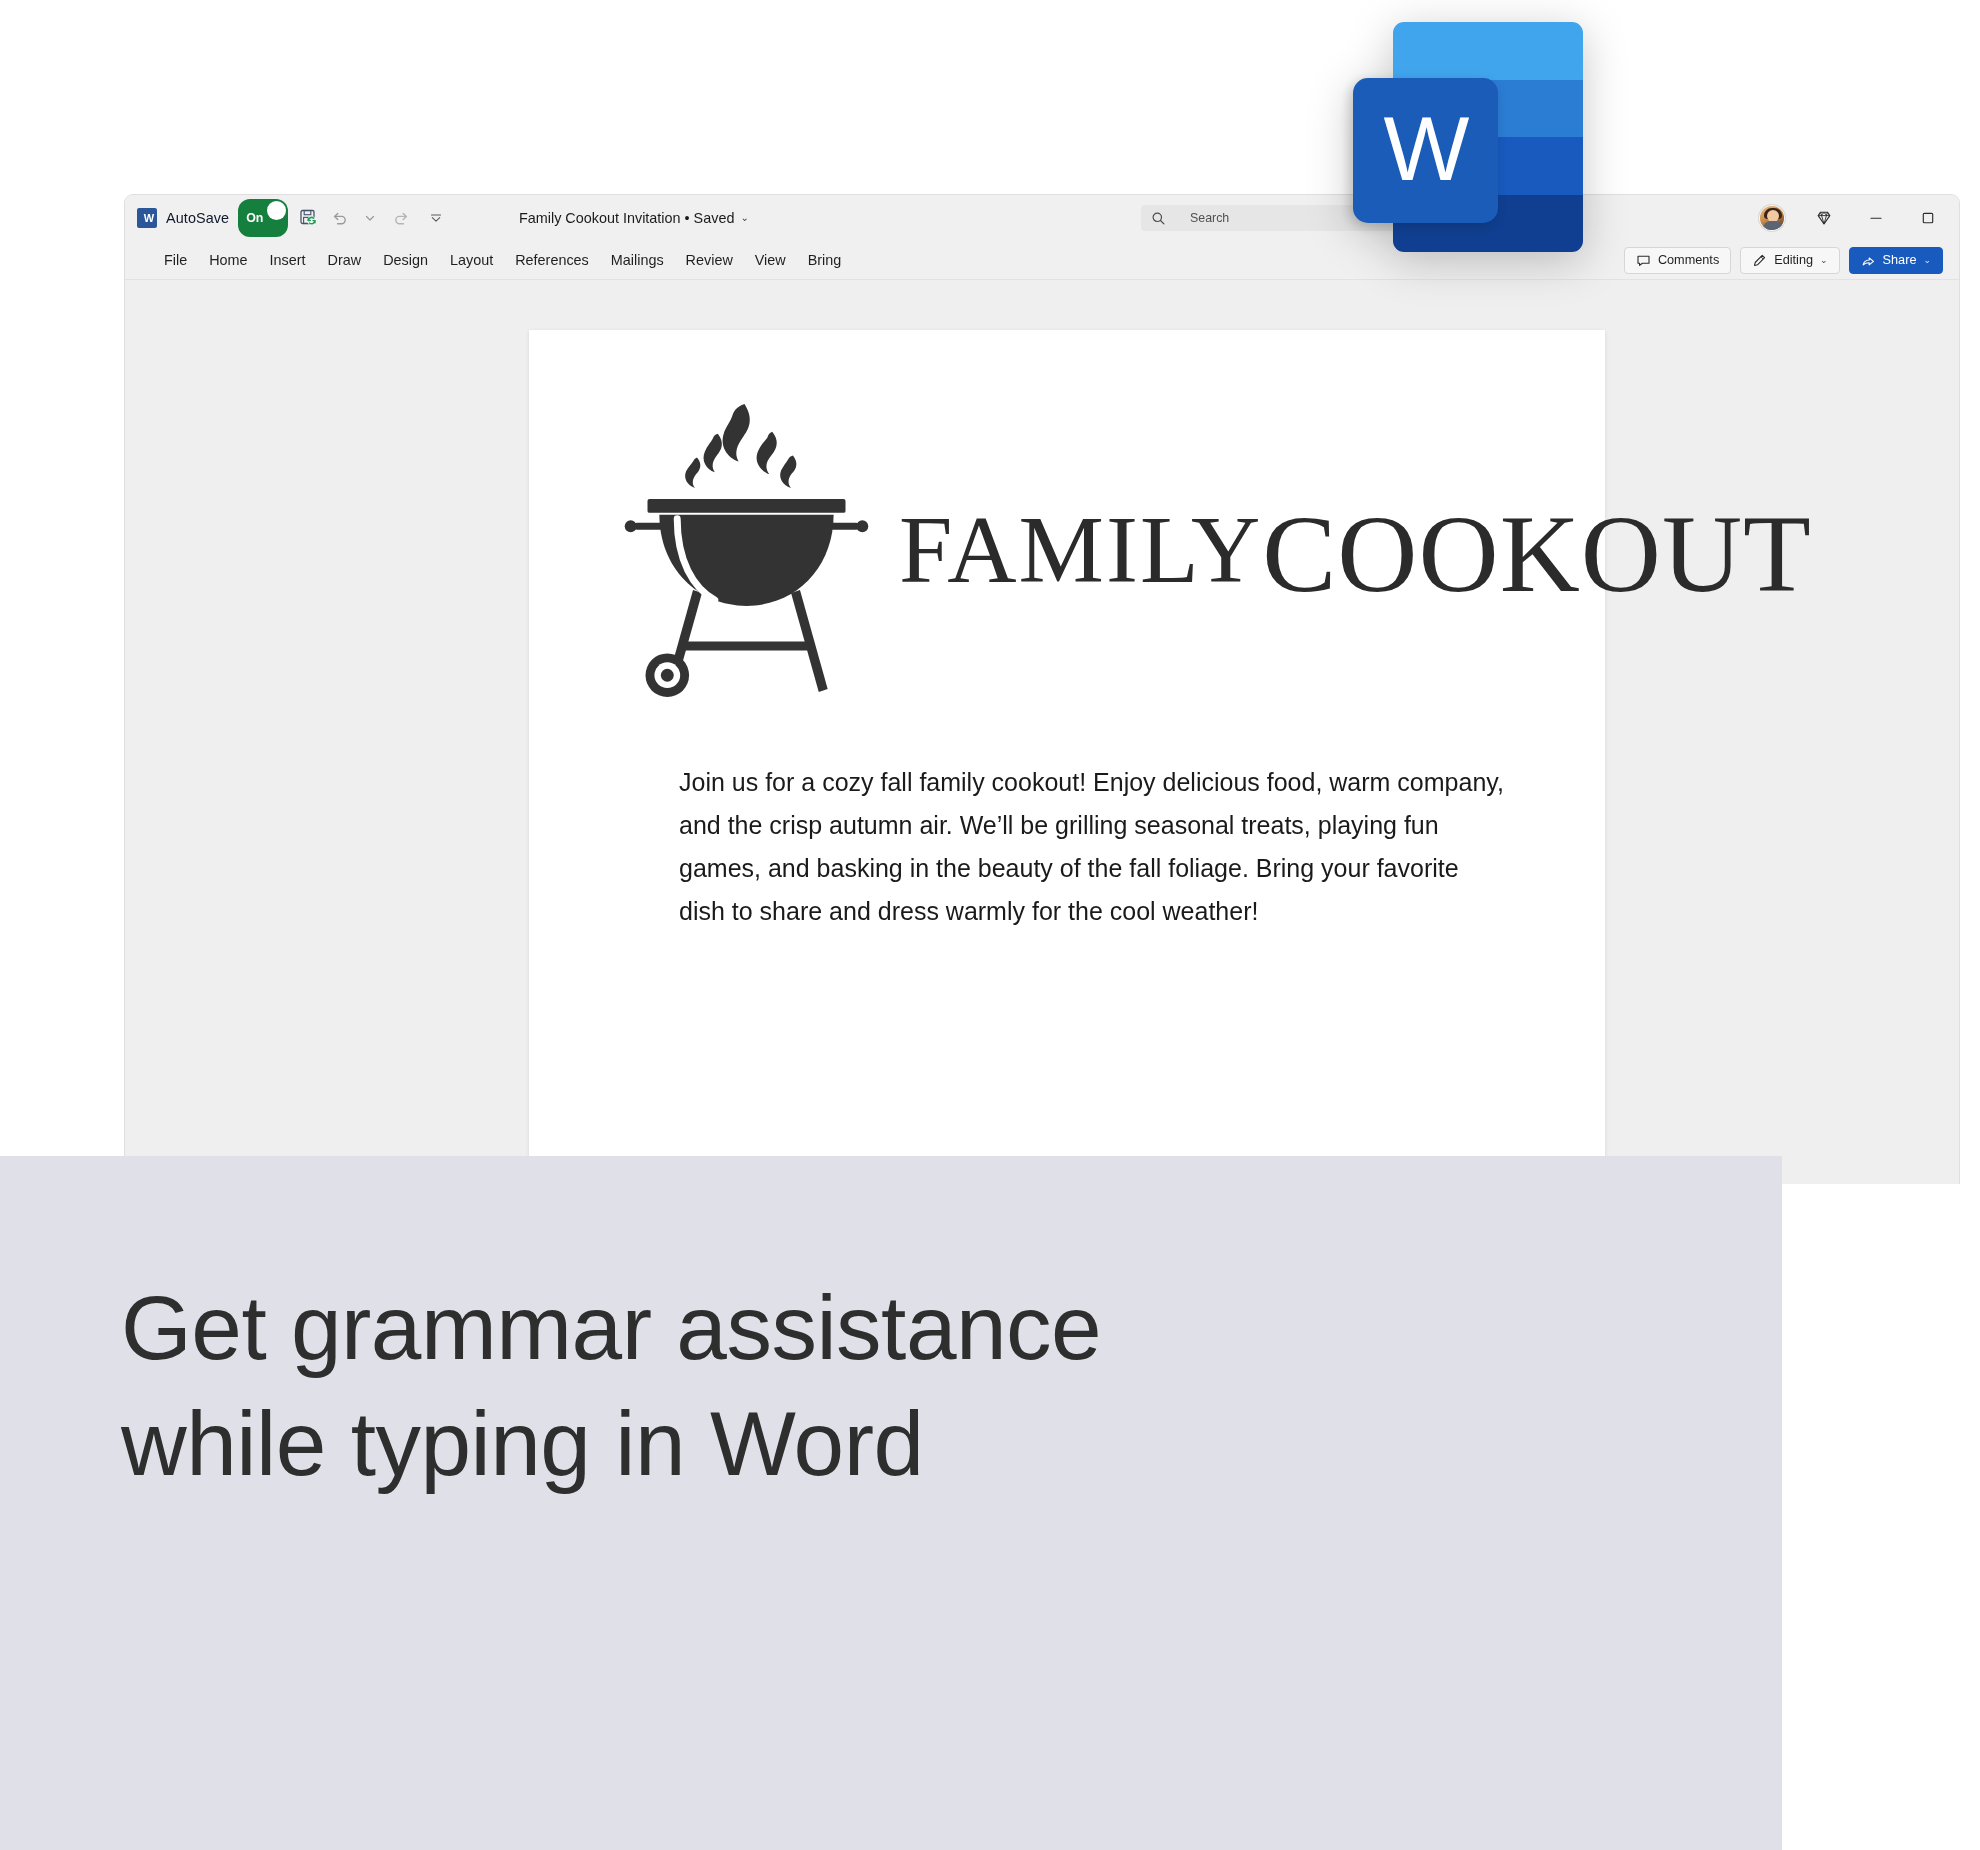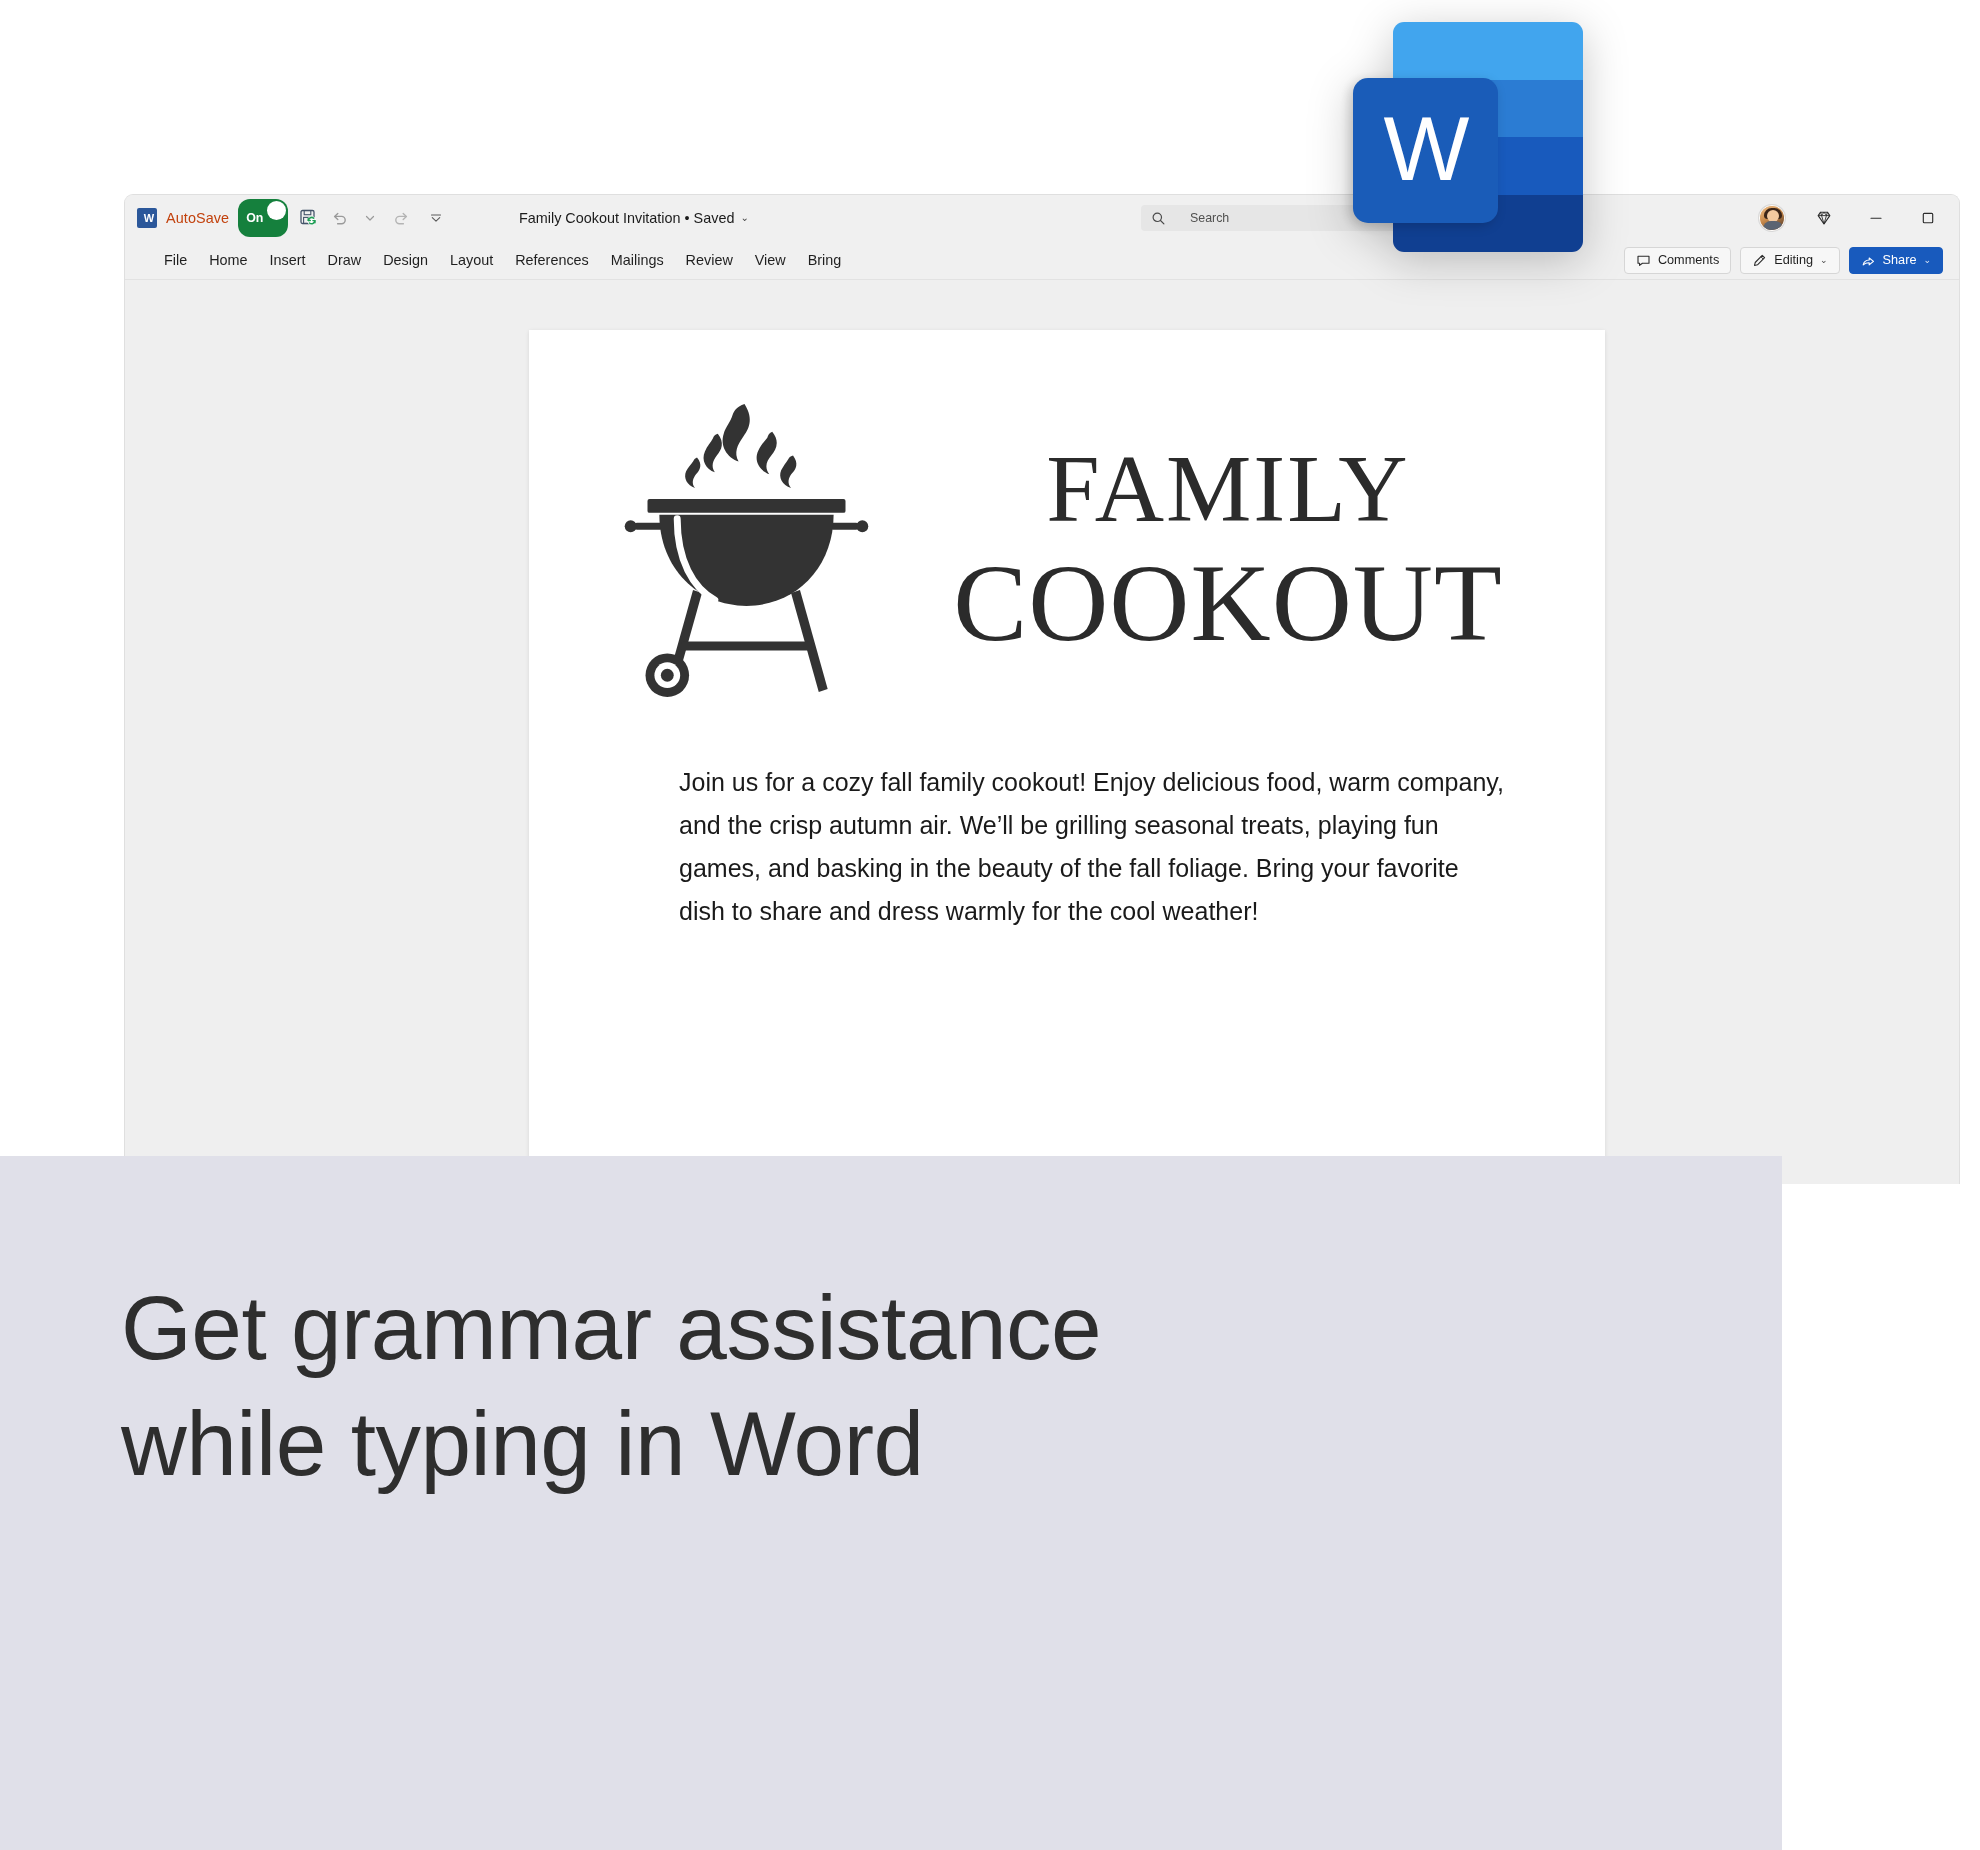--- a/index.html
+++ b/index.html
@@ -67,21 +67,21 @@
   .word-mini-icon .mini-body {
     position: absolute; left: 4px; top: 0; right: 0; bottom: 0;
     background: #2b579a;
     display: flex; align-items: center; justify-content: center;
     color: #ffffff; font-size: 11px; font-weight: bold;
     font-family: "Liberation Sans", sans-serif;
   }
 
   .autosave-label {
     font-size: 14.4px;
-    color: #c2410c;
+    color: #0f172a;
     letter-spacing: 0.1px;
   }
 
   .toggle {
     width: 50px; height: 38px;
     border-radius: 12px;
     background: #15803d;
     position: relative;
     display: flex; align-items: center;
     cursor: pointer;
@@ -251,21 +251,21 @@
     height: 317px;
     display: flex;
     align-items: center;
   }
 
   #grill-art { width: 297px; height: 307px; flex: none; margin-left: 10px; }
 
   #doc-titles {
     flex: 1;
     display: flex;
-    flex-direction: column;
+    flex-direction: row;
     align-items: center;
     justify-content: center;
     font-family: "Liberation Serif", serif;
     color: #2b2b2b;
     margin-left: 4px;
   }
   #title-line1 {
     font-size: 96px;
     line-height: 1.02;
     letter-spacing: 2px;

